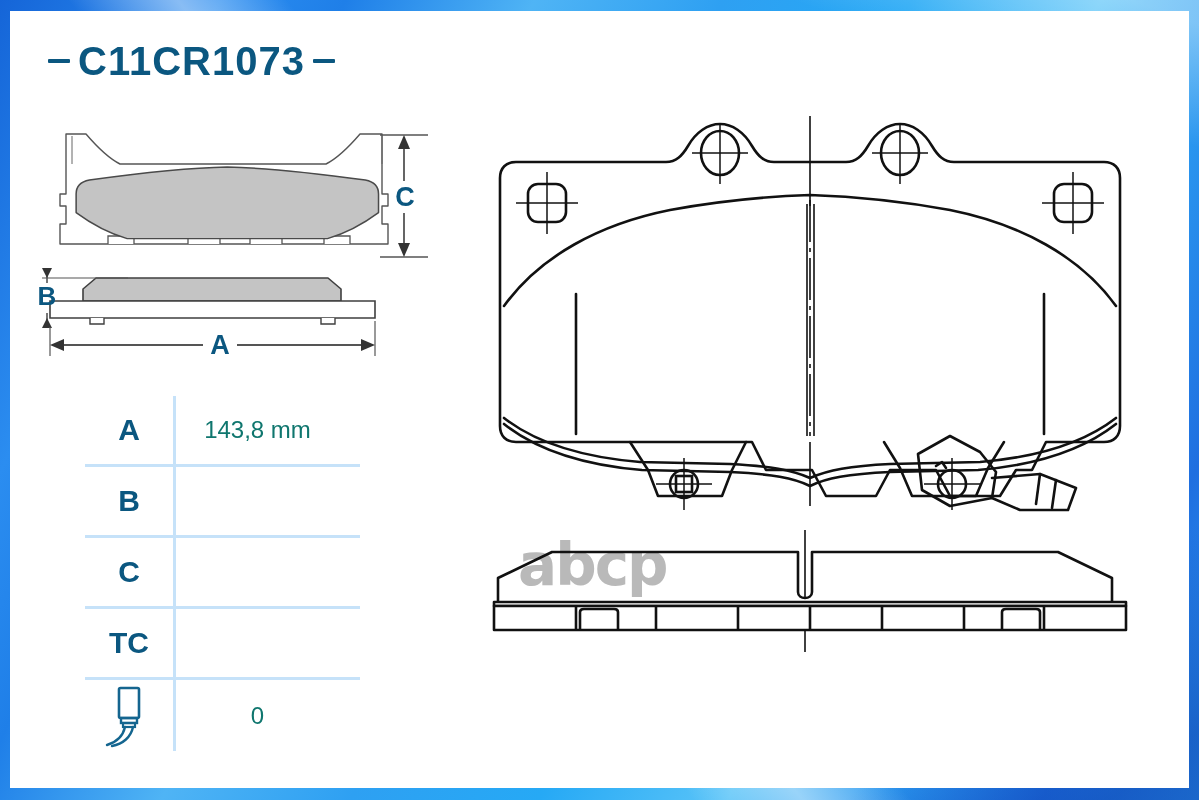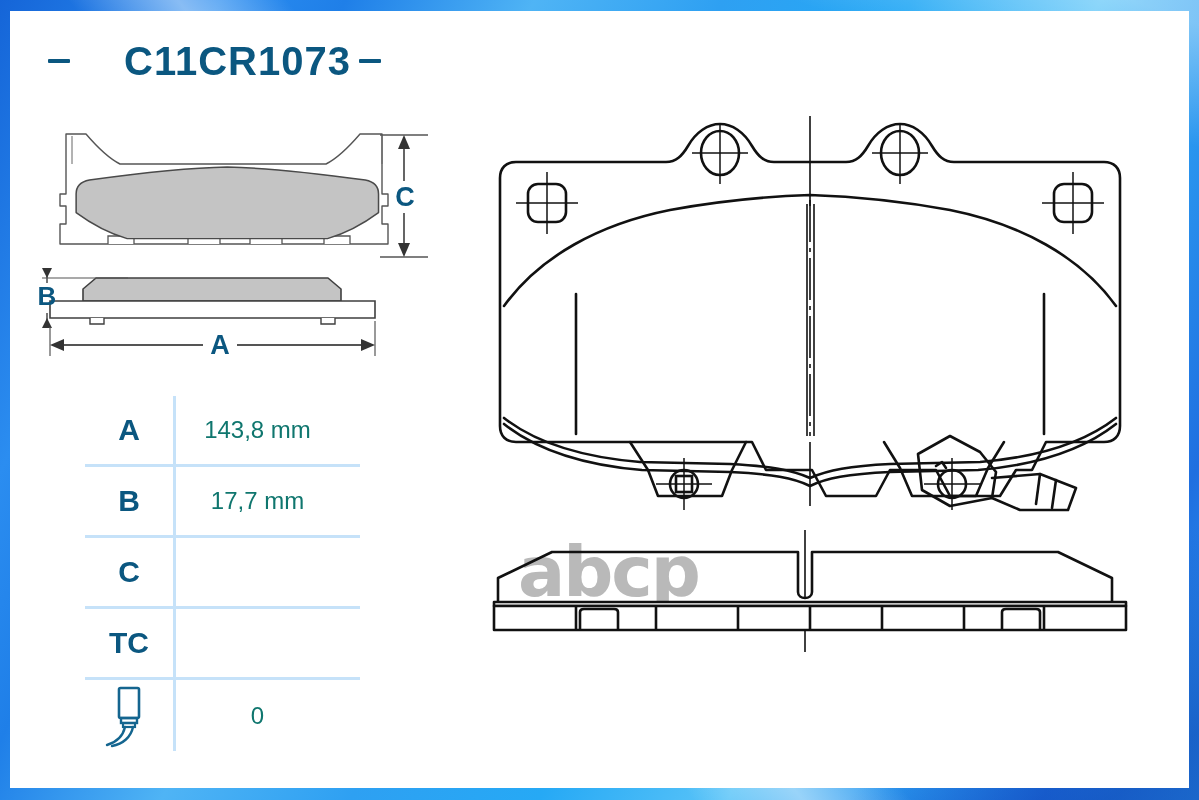--- a/index.html
+++ b/index.html
@@ -65,21 +65,20 @@
     background: #0b5780;
     border-radius: 1px;
   }
   .title-text {
     font-size: 40px;
     font-weight: bold;
     letter-spacing: 1px;
     color: #0b5780;
     line-height: 1;
     white-space: nowrap;
-    margin-left: 46px;
   }
 
   
   .spec-table {
     position: absolute;
     left: 75px;
     top: 385px;
     width: 275px;
   }
   .spec-row {
@@ -127,21 +126,21 @@
 
   #front-view { left: 28px; top: 105px; }
   #side-view  { left: 18px; top: 250px; }
   #main-view  { left: 470px; top: 95px; }
   #bottom-view{ left: 470px; top: 515px; }
 
   .wm {
     position: absolute;
     left: 508px;
     top: 520px;
-    font-size: 70px;
+    font-size: 58px;
     font-weight: bold;
     color: #b9b9b9;
     letter-spacing: -2px;
     user-select: none;
     font-family: "DejaVu Sans", sans-serif;
   }
 </style>
 </head>
 <body>
 
@@ -223,21 +222,20 @@
 
       <div class="spec-row">
         <div class="spec-divider"></div>
         <div class="spec-key">A</div>
         <div class="spec-val">143,8 mm</div>
       </div>
 
       <div class="spec-row">
         <div class="spec-divider"></div>
         <div class="spec-key">B</div>
-        <div class="spec-val">17,7 mm</div>
       </div>
 
       <div class="spec-row">
         <div class="spec-divider"></div>
         <div class="spec-key">C</div>
       </div>
 
       <div class="spec-row">
         <div class="spec-divider"></div>
         <div class="spec-key">TC</div>

